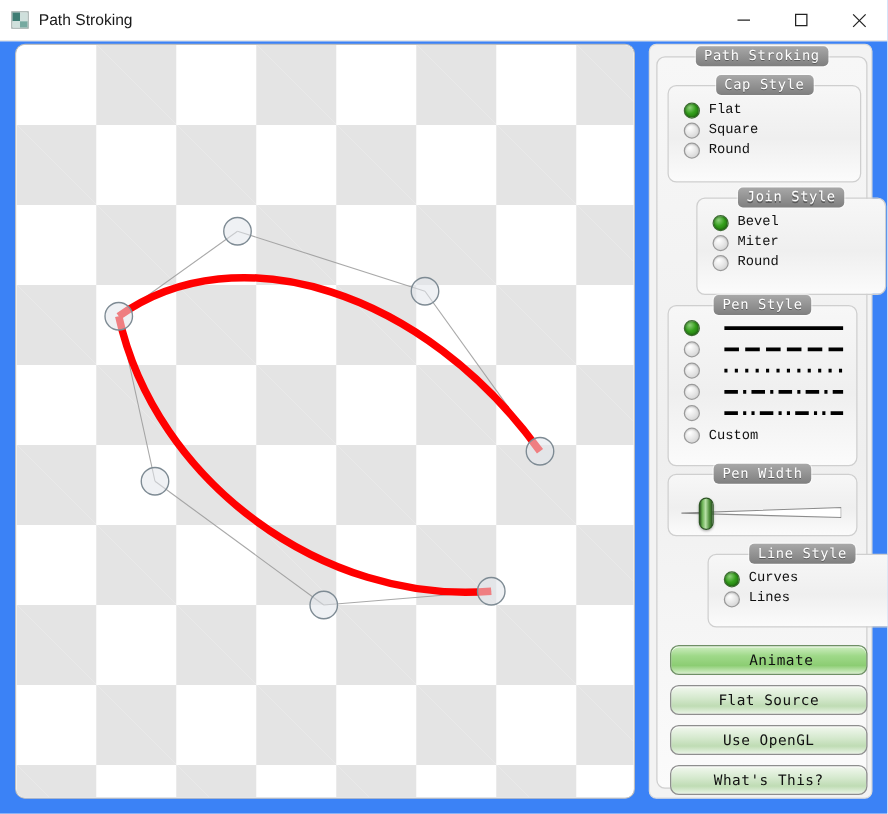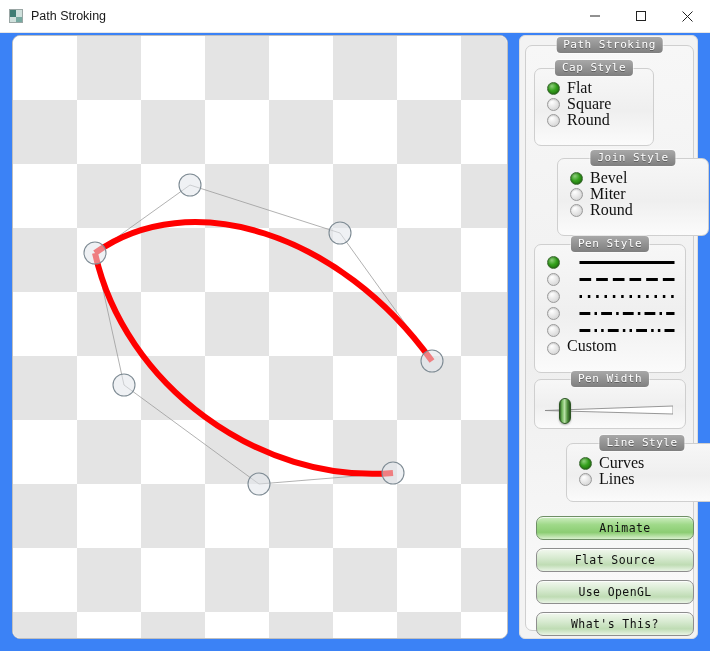--- a/index.html
+++ b/index.html
@@ -90,22 +90,22 @@
     border:1px solid #9a9a9a;
     background:radial-gradient(circle at 35% 30%,#ffffff 0%,#e3e3e3 55%,#c9c9c9 100%);
     box-shadow:inset 0 1px 1px rgba(0,0,0,.12);
   }
   .radio.on{
     border:1px solid #3d6b33;
     background:radial-gradient(circle at 35% 28%,#8fd07c 0%,#34a01c 45%,#1d6b0c 100%);
     box-shadow:inset 0 0 2px rgba(0,0,0,.45);
   }
   .rlabel{
-    font-family:Liberation Serif, serif;
-    font-size:16px;color:#111111;
+    font-family:Liberation Mono, monospace;
+    font-size:11px;color:#111111;
   }
 
   .penline{flex:0 0 auto;height:5px;width:120px;display:block;}
 
   
   #slider-wrap{position:absolute;left:10px;top:17px;width:128px;height:26px;}
   #slider-groove{position:absolute;left:0;top:0;width:128px;height:26px;}
   #slider-handle{
     position:absolute;left:14px;top:1px;width:12px;height:26px;border-radius:6px;
     background:linear-gradient(90deg,#2d5a24 0%,#69b053 18%,#b7e0a6 45%,#4f8f3c 75%,#27501f 100%);
@@ -186,21 +186,21 @@
             <circle cx="380" cy="437" r="11" fill="rgba(225,230,235,0.55)" stroke="#7e8b94" stroke-width="1.1"></circle>
           </g>
       </svg>
     </div>
   </div>
 
   <div id="rightpanel">
     <div class="groupbox" id="grp-outer">
       <div class="grouptitle">Path Stroking</div>
       <div id="groups-host">
-          <div class="groupbox" style="left: 8px; width: 120px; top: 22px; height: 78px;">
+          <div class="groupbox" style="left: 8px; width: 155px; top: 22px; height: 78px;">
             <div class="grouptitle">Cap Style</div>
             <div class="radio-row" style="top: 11px;">
               <span class="radio on"></span>
               <span class="rlabel">Flat</span>
             </div>
             <div class="radio-row" style="top: 27px;">
               <span class="radio"></span>
               <span class="rlabel">Square</span>
             </div>
             <div class="radio-row" style="top: 43px;">

